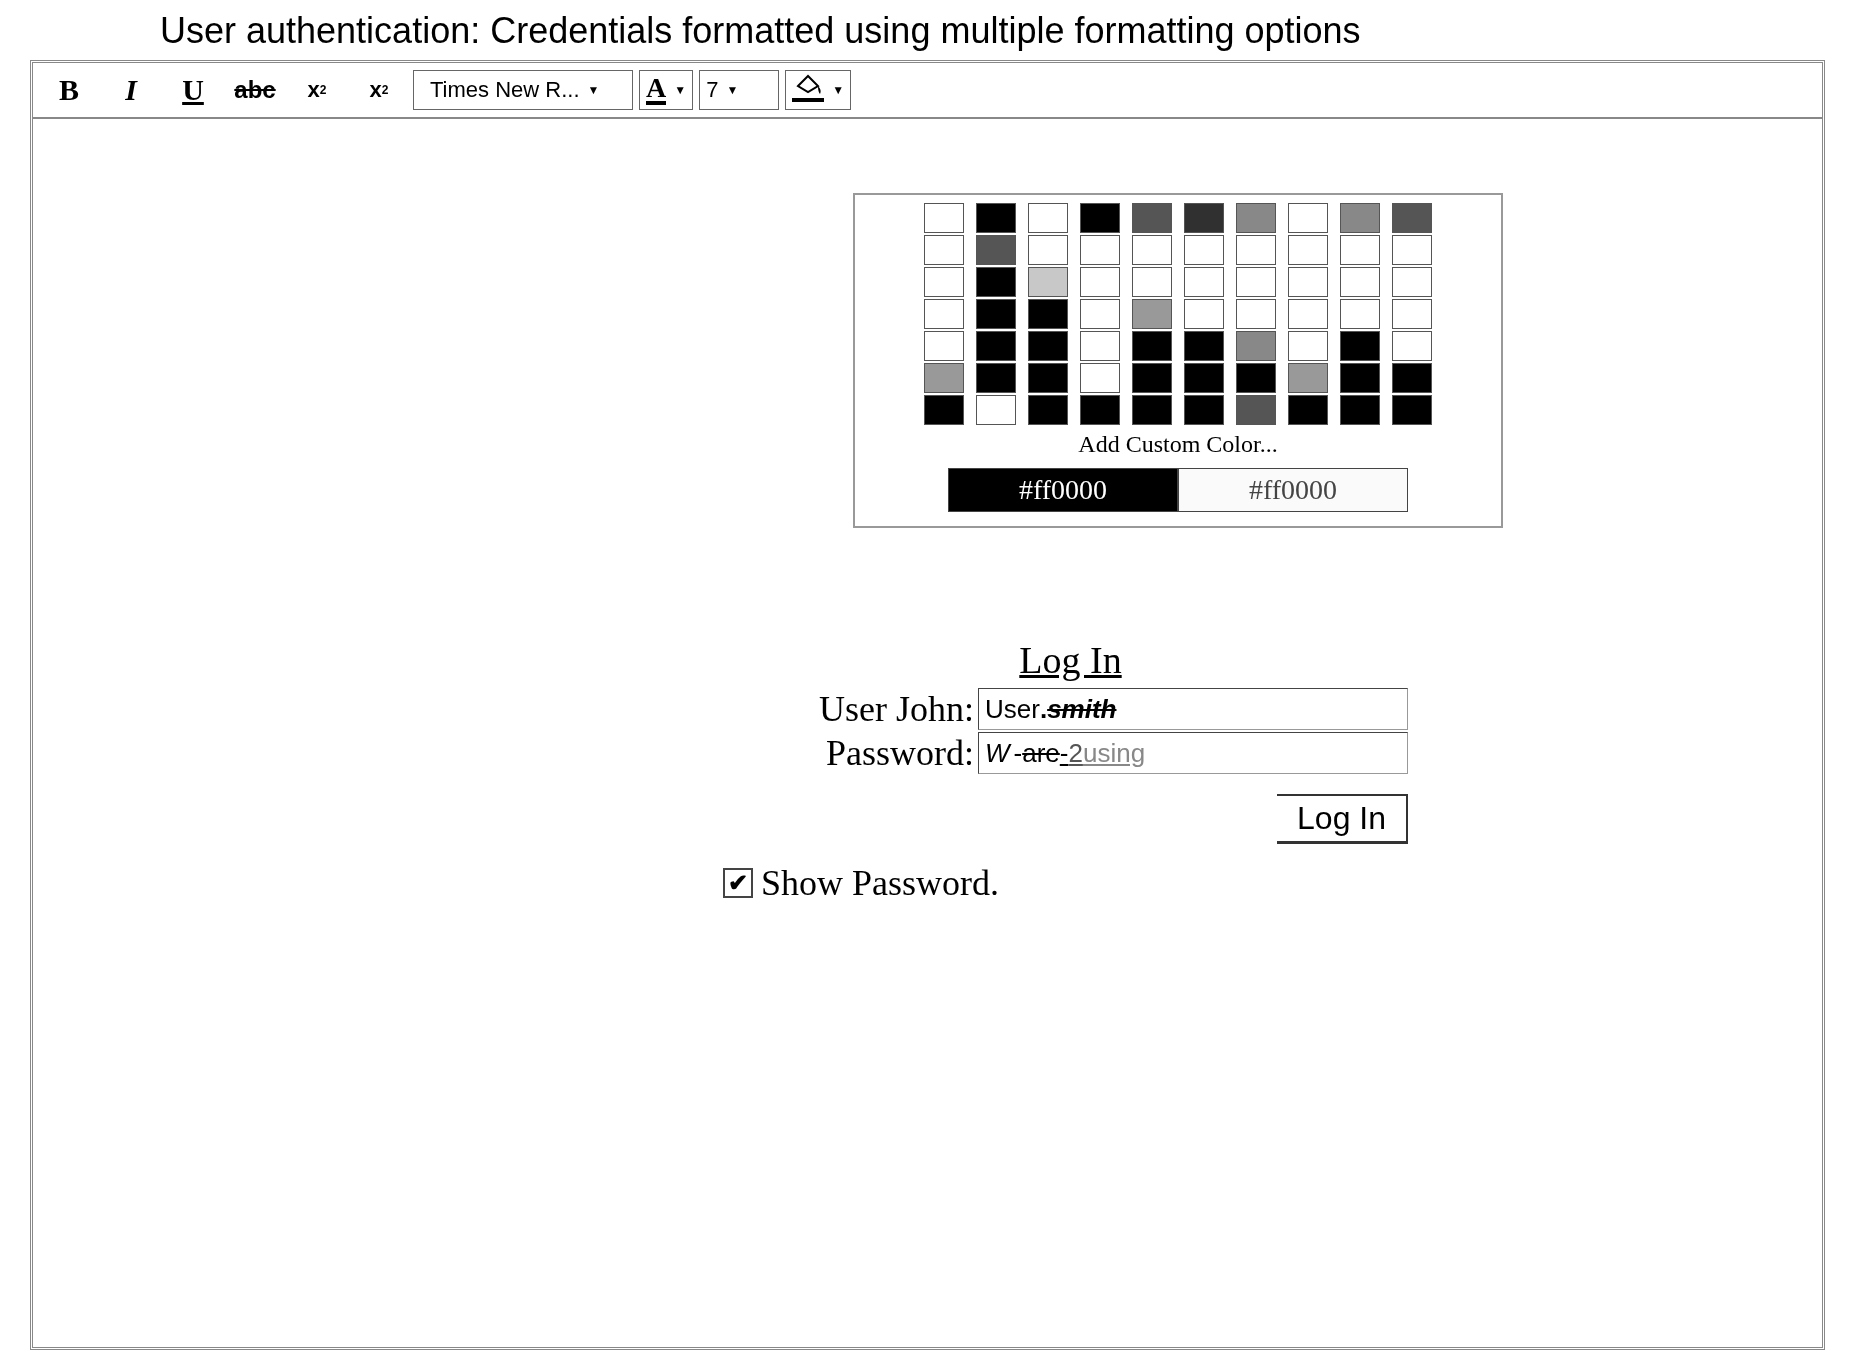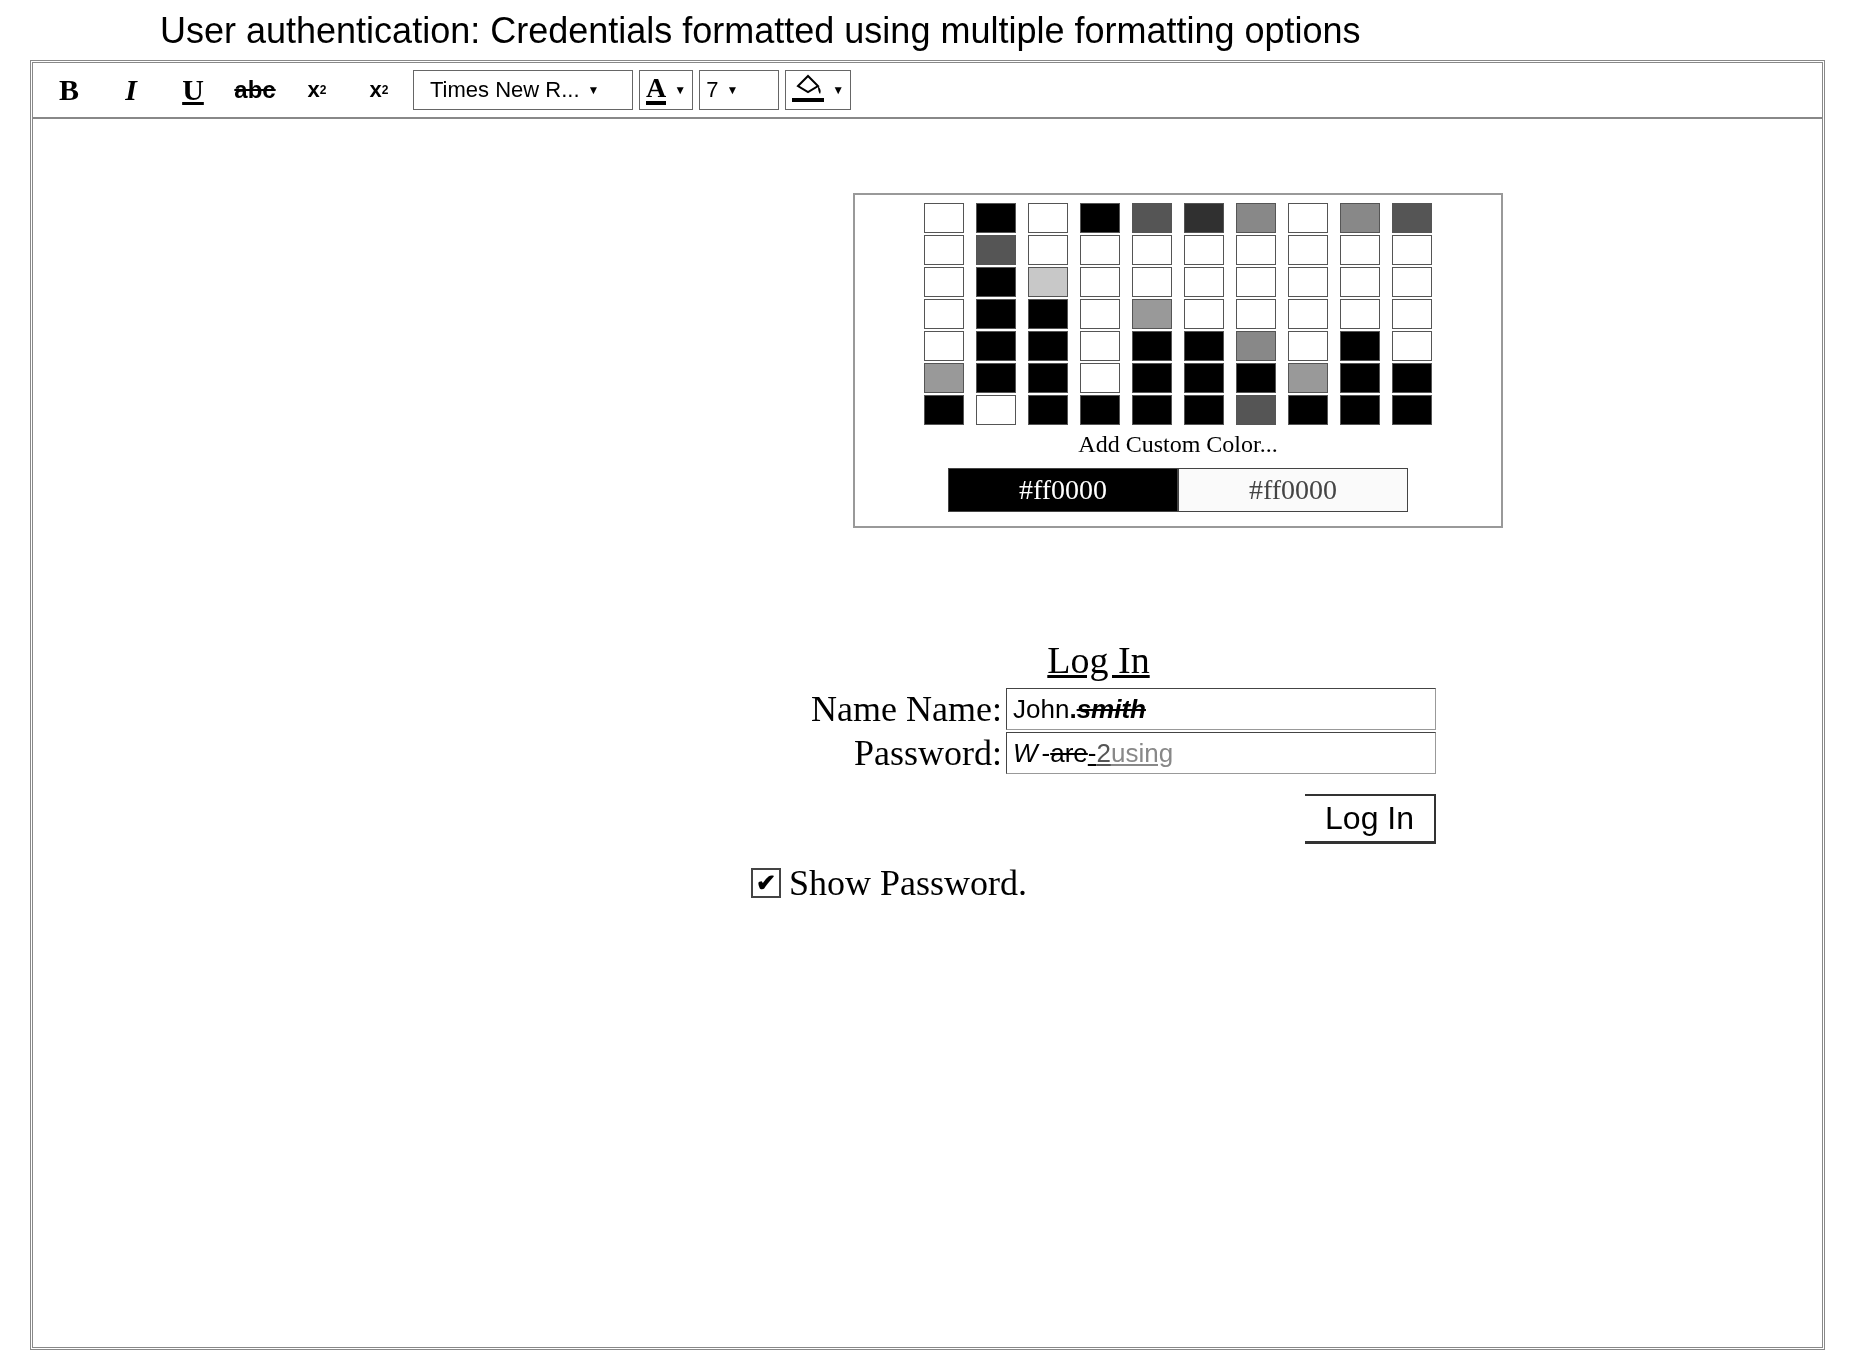--- a/index.html
+++ b/index.html
@@ -144,21 +144,20 @@
   }
   .hex-box.dark { background: #000; color: #fff; }
   .hex-box.light { background: #fafafa; color: #444; }
 
   
   .login-form {
     position: absolute;
     left: 700px;
     top: 575px;
     font-family: 'Times New Roman', Georgia, serif;
-    margin-left: 28px;
   }
   .form-heading {
     text-align: center;
     font-size: 38px;
     text-decoration: underline;
     width: 430px;
     margin: 0 auto 6px auto;
   }
   .form-row {
     display: flex;
@@ -374,23 +373,23 @@
       <div class="hex-row">
         <div class="hex-box dark">#ff0000</div>
         <div class="hex-box light">#ff0000</div>
       </div>
     </div>
 
     <div class="login-form">
       <div class="form-heading">Log In</div>
 
       <div class="form-row">
-        <div class="form-label">Name Name:</div>
+        <div class="form-label">User John:</div>
         <div class="form-field uname">
-          <span class="p1">John</span>
+          <span class="p1">User</span>
             <span class="p2">.</span>
             <span class="p3">smith</span>
         </div>
       </div>
 
       <div class="form-row">
         <div class="form-label">Password:</div>
         <div class="form-field pwd">
           <span class="p1">W</span>
             <span class="p2"> -</span>

